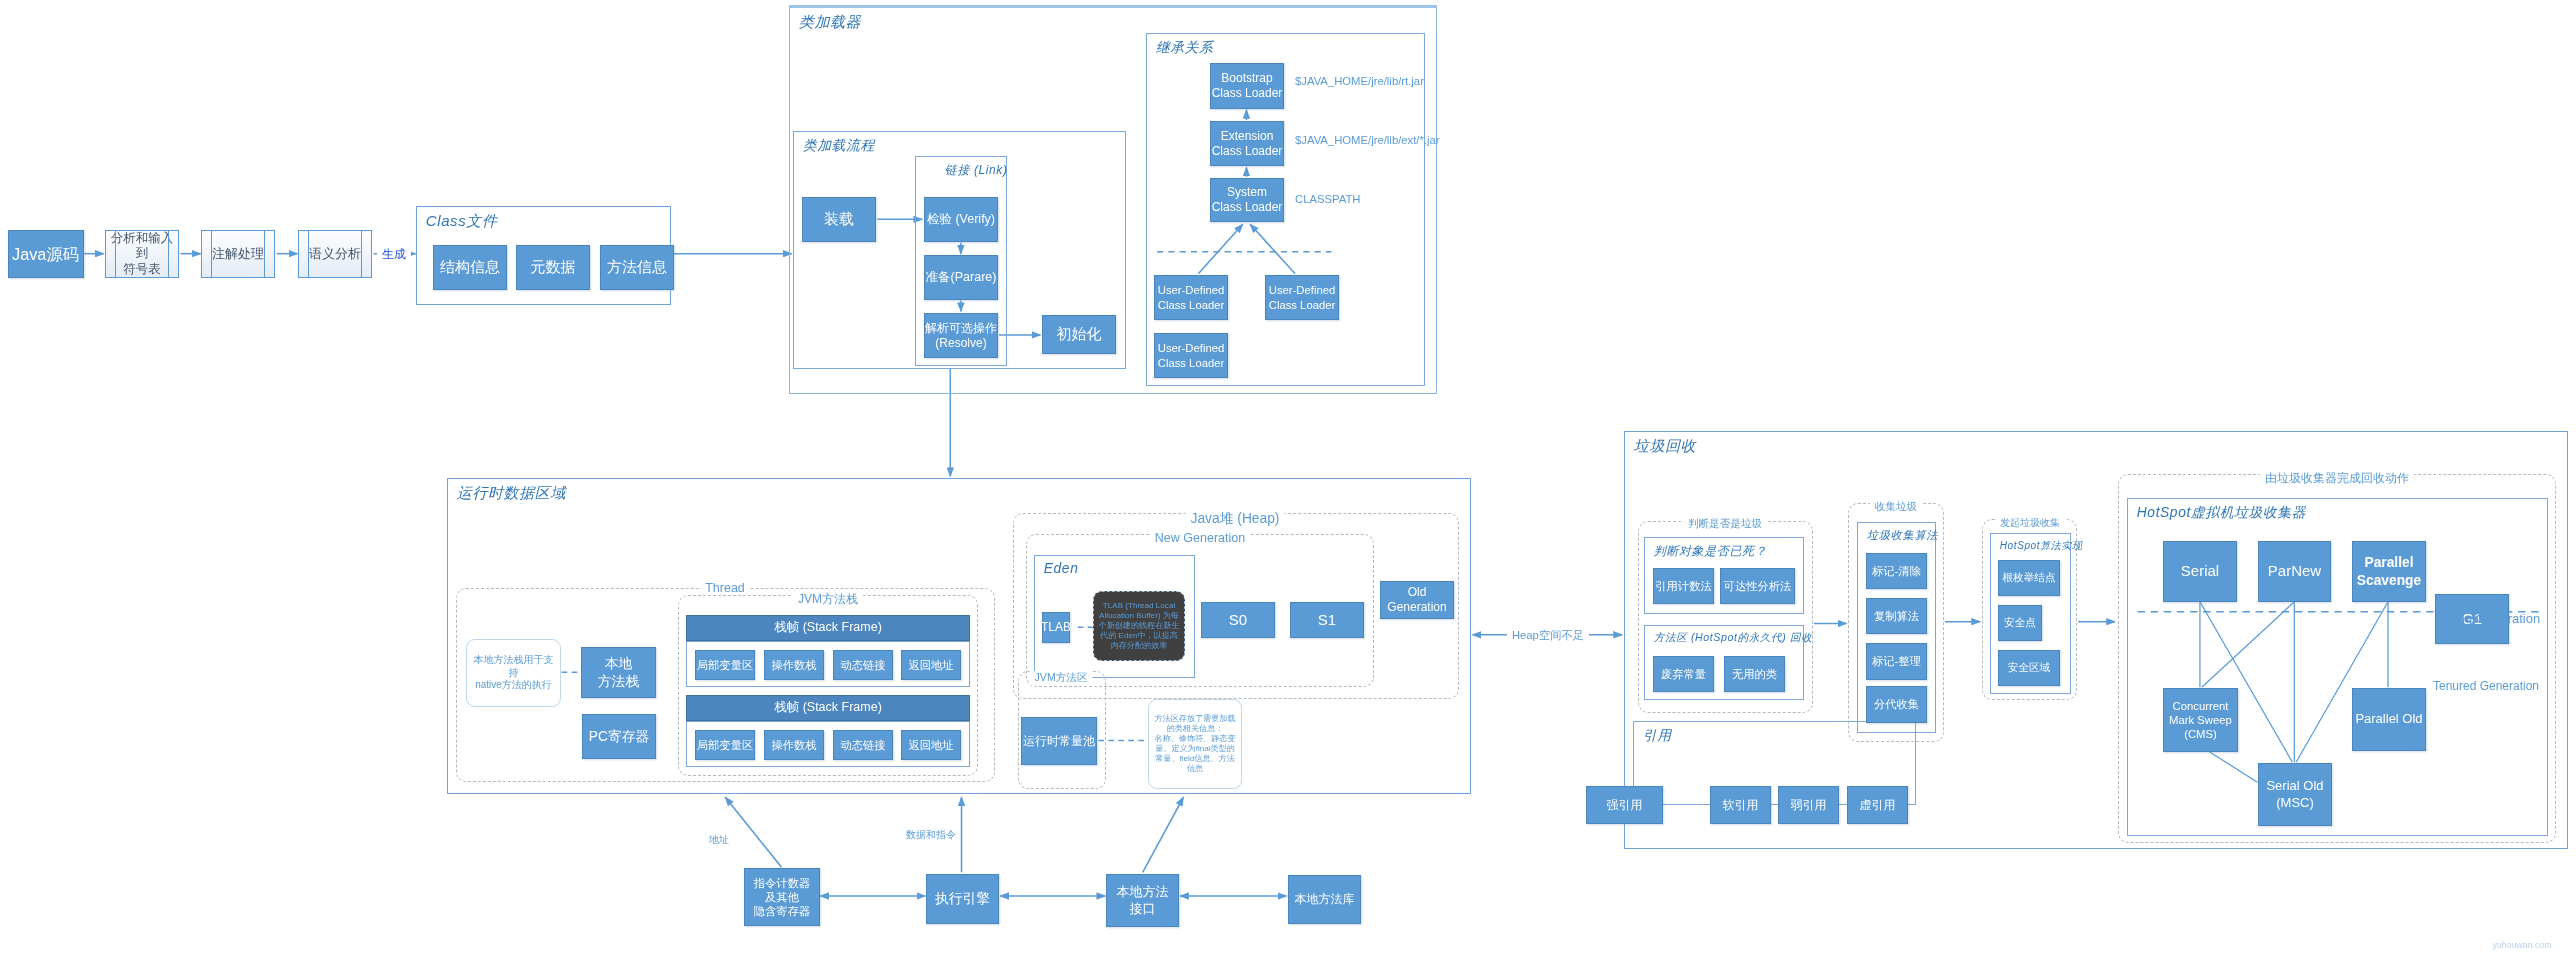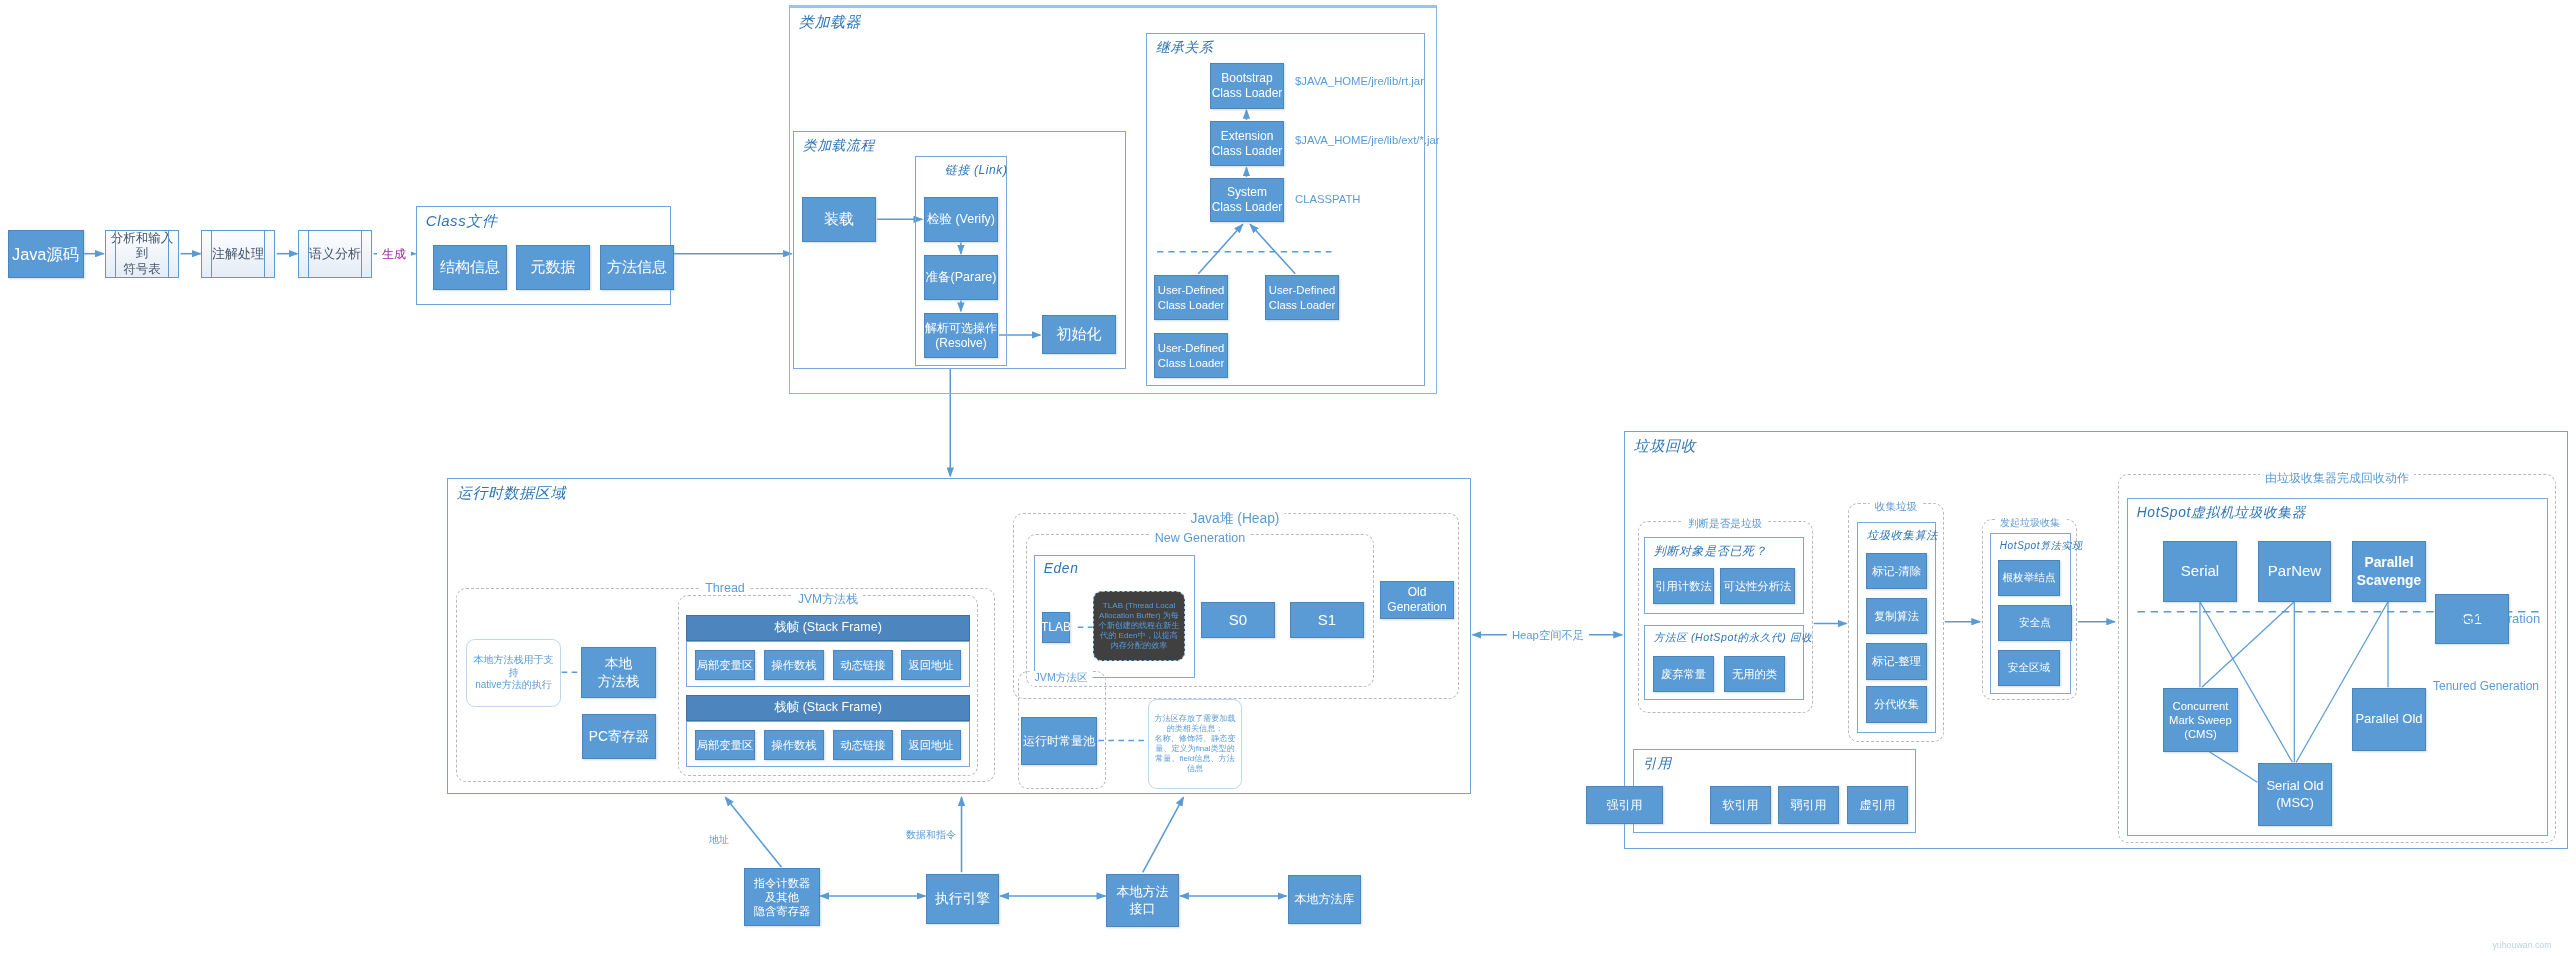--- a/index.html
+++ b/index.html
@@ -124,21 +124,21 @@
     <div class="container c-solid" style="left: 1624px; top: 431px; width: 944px; height: 418px;">
       <span class="ctitle" style="font-size: 15px;">垃圾回收</span>
     </div>
     <div class="container c-dashdot" style="left: 1638px; top: 521px; width: 175px; height: 192px;"></div>
     <div class="container c-solid-thin" style="left: 1644px; top: 537px; width: 160px; height: 77px;">
       <span class="ctitle" style="font-size: 12px;">判断对象是否已死？</span>
     </div>
     <div class="container c-solid-thin" style="left: 1644px; top: 625px; width: 160px; height: 75px;">
       <span class="ctitle" style="font-size: 10.6px;">方法区 (HotSpot的永久代) 回收</span>
     </div>
-    <div class="container c-solid-thin" style="left: 1633px; top: 749px; width: 283px; height: 84px;">
+    <div class="container c-solid-thin" style="left: 1633px; top: 721px; width: 283px; height: 84px;">
       <span class="ctitle" style="font-size: 13.8px;">引用</span>
     </div>
     <div class="container c-dashdot" style="left: 1848px; top: 503px; width: 96px; height: 239px;"></div>
     <div class="container c-solid-thin" style="left: 1857px; top: 522px; width: 79px; height: 211px;">
       <span class="ctitle" style="font-size: 11.3px;">垃圾收集算法</span>
     </div>
     <div class="container c-dashdot" style="left: 1982px; top: 519px; width: 95px; height: 181px;"></div>
     <div class="container c-solid-thin" style="left: 1990px; top: 533px; width: 81px; height: 161px;">
       <span class="ctitle" style="font-size: 10px;">HotSpot算法实现</span>
     </div>
@@ -197,21 +197,21 @@
     <div class="box v-blue" style="left: 1724px; top: 656px; width: 61px; height: 36px; font-size: 11.3px;">无用的类</div>
     <div class="box v-blue" style="left: 1586px; top: 786px; width: 77px; height: 38px; font-size: 12px;">强引用</div>
     <div class="box v-blue" style="left: 1710px; top: 786px; width: 61px; height: 38px; font-size: 12px;">软引用</div>
     <div class="box v-blue" style="left: 1778px; top: 786px; width: 61px; height: 38px; font-size: 12px;">弱引用</div>
     <div class="box v-blue" style="left: 1847px; top: 786px; width: 61px; height: 38px; font-size: 12px;">虚引用</div>
     <div class="box v-blue" style="left: 1866px; top: 553px; width: 61px; height: 36px; font-size: 11.3px;">标记-清除</div>
     <div class="box v-blue" style="left: 1866px; top: 598px; width: 61px; height: 36px; font-size: 11.3px;">复制算法</div>
     <div class="box v-blue" style="left: 1866px; top: 643px; width: 61px; height: 37px; font-size: 11.3px;">标记-整理</div>
     <div class="box v-blue" style="left: 1866px; top: 686px; width: 61px; height: 37px; font-size: 11.3px;">分代收集</div>
     <div class="box v-blue" style="left: 1998px; top: 560px; width: 62px; height: 36px; font-size: 10.6px;">根枚举结点</div>
-    <div class="box v-blue" style="left: 1998px; top: 605px; width: 74px; height: 36px; font-size: 10.6px;">安全点</div>
+    <div class="box v-blue" style="left: 1998px; top: 605px; width: 44px; height: 36px; font-size: 10.6px;">安全点</div>
     <div class="box v-blue" style="left: 1998px; top: 650px; width: 62px; height: 36px; font-size: 10.6px;">安全区域</div>
     <div class="box v-blue" style="left: 2163px; top: 541px; width: 74px; height: 61px; font-size: 15px;">Serial</div>
     <div class="box v-blue" style="left: 2258px; top: 541px; width: 73px; height: 61px; font-size: 15px;">ParNew</div>
     <div class="box v-blue" style="left: 2352px; top: 541px; width: 74px; height: 61px; font-size: 13.8px; font-weight: bold;">Parallel
 Scavenge</div>
     <div class="box v-blue" style="left: 2435px; top: 594px; width: 74px; height: 50px; font-size: 15px;">G1</div>
     <div class="box v-blue" style="left: 2163px; top: 688px; width: 75px; height: 64px; font-size: 11.3px;">Concurrent
 Mark Sweep
 (CMS)</div>
     <div class="box v-blue" style="left: 2352px; top: 688px; width: 74px; height: 63px; font-size: 13px;">Parallel Old</div>
@@ -222,21 +222,21 @@
 隐含寄存器</div>
     <div class="box v-blue" style="left: 926px; top: 874px; width: 73px; height: 50px; font-size: 13.8px;">执行引擎</div>
     <div class="box v-blue" style="left: 1106px; top: 874px; width: 73px; height: 53px; font-size: 13px;">本地方法
 接口</div>
     <div class="box v-blue" style="left: 1288px; top: 875px; width: 73px; height: 49px; font-size: 12px;">本地方法库</div>
     <div class="box v-note" style="left: 466px; top: 639px; width: 95px; height: 68px; font-size: 10px;">本地方法栈用于支持
 native方法的执行</div>
     <div class="box v-note-dash" style="left: 1093px; top: 591px; width: 92px; height: 70px; font-size: 8.1px;">TLAB (Thread Local Allocation Buffer) 为每个新创建的线程在新生代的 Eden中，以提高内存分配的效率</div>
     <div class="box v-note" style="left: 1148px; top: 699px; width: 94px; height: 90px; font-size: 8.1px;">方法区存放了需要加载的类相关信息：
 名称、修饰符、静态变量、定义为final类型的常量、field信息、方法信息</div>
-    <span class="label l-bg" style="left: 394px; top: 254px; font-size: 12px; color: #a21caf;">生成</span>
+    <span class="label l-bg" style="left: 394px; top: 254px; font-size: 12px; color: #1d4ed8;">生成</span>
     <span class="label l-left" style="left: 1295px; top: 81px; font-size: 11.3px;">$JAVA_HOME/jre/lib/rt.jar</span>
     <span class="label l-left" style="left: 1295px; top: 140px; font-size: 11.3px;">$JAVA_HOME/jre/lib/ext/*.jar</span>
     <span class="label l-left" style="left: 1295px; top: 199px; font-size: 11.3px;">CLASSPATH</span>
     <span class="label l-bg" style="left: 725px; top: 588px; font-size: 12.5px;">Thread</span>
     <span class="label l-bg" style="left: 828px; top: 599px; font-size: 12px;">JVM方法栈</span>
     <span class="label l-bg" style="left: 1235px; top: 519px; font-size: 13.8px;">Java堆 (Heap)</span>
     <span class="label l-bg" style="left: 1200px; top: 538px; font-size: 12.5px;">New Generation</span>
     <span class="label l-bg" style="left: 1061px; top: 678px; font-size: 10.6px;">JVM方法区</span>
     <span class="label l-bg" style="left: 1548px; top: 635px; font-size: 11.3px;">Heap空间不足</span>
     <span class="label l-bg" style="left: 1725px; top: 524px; font-size: 10.6px;">判断是否是垃圾</span>

